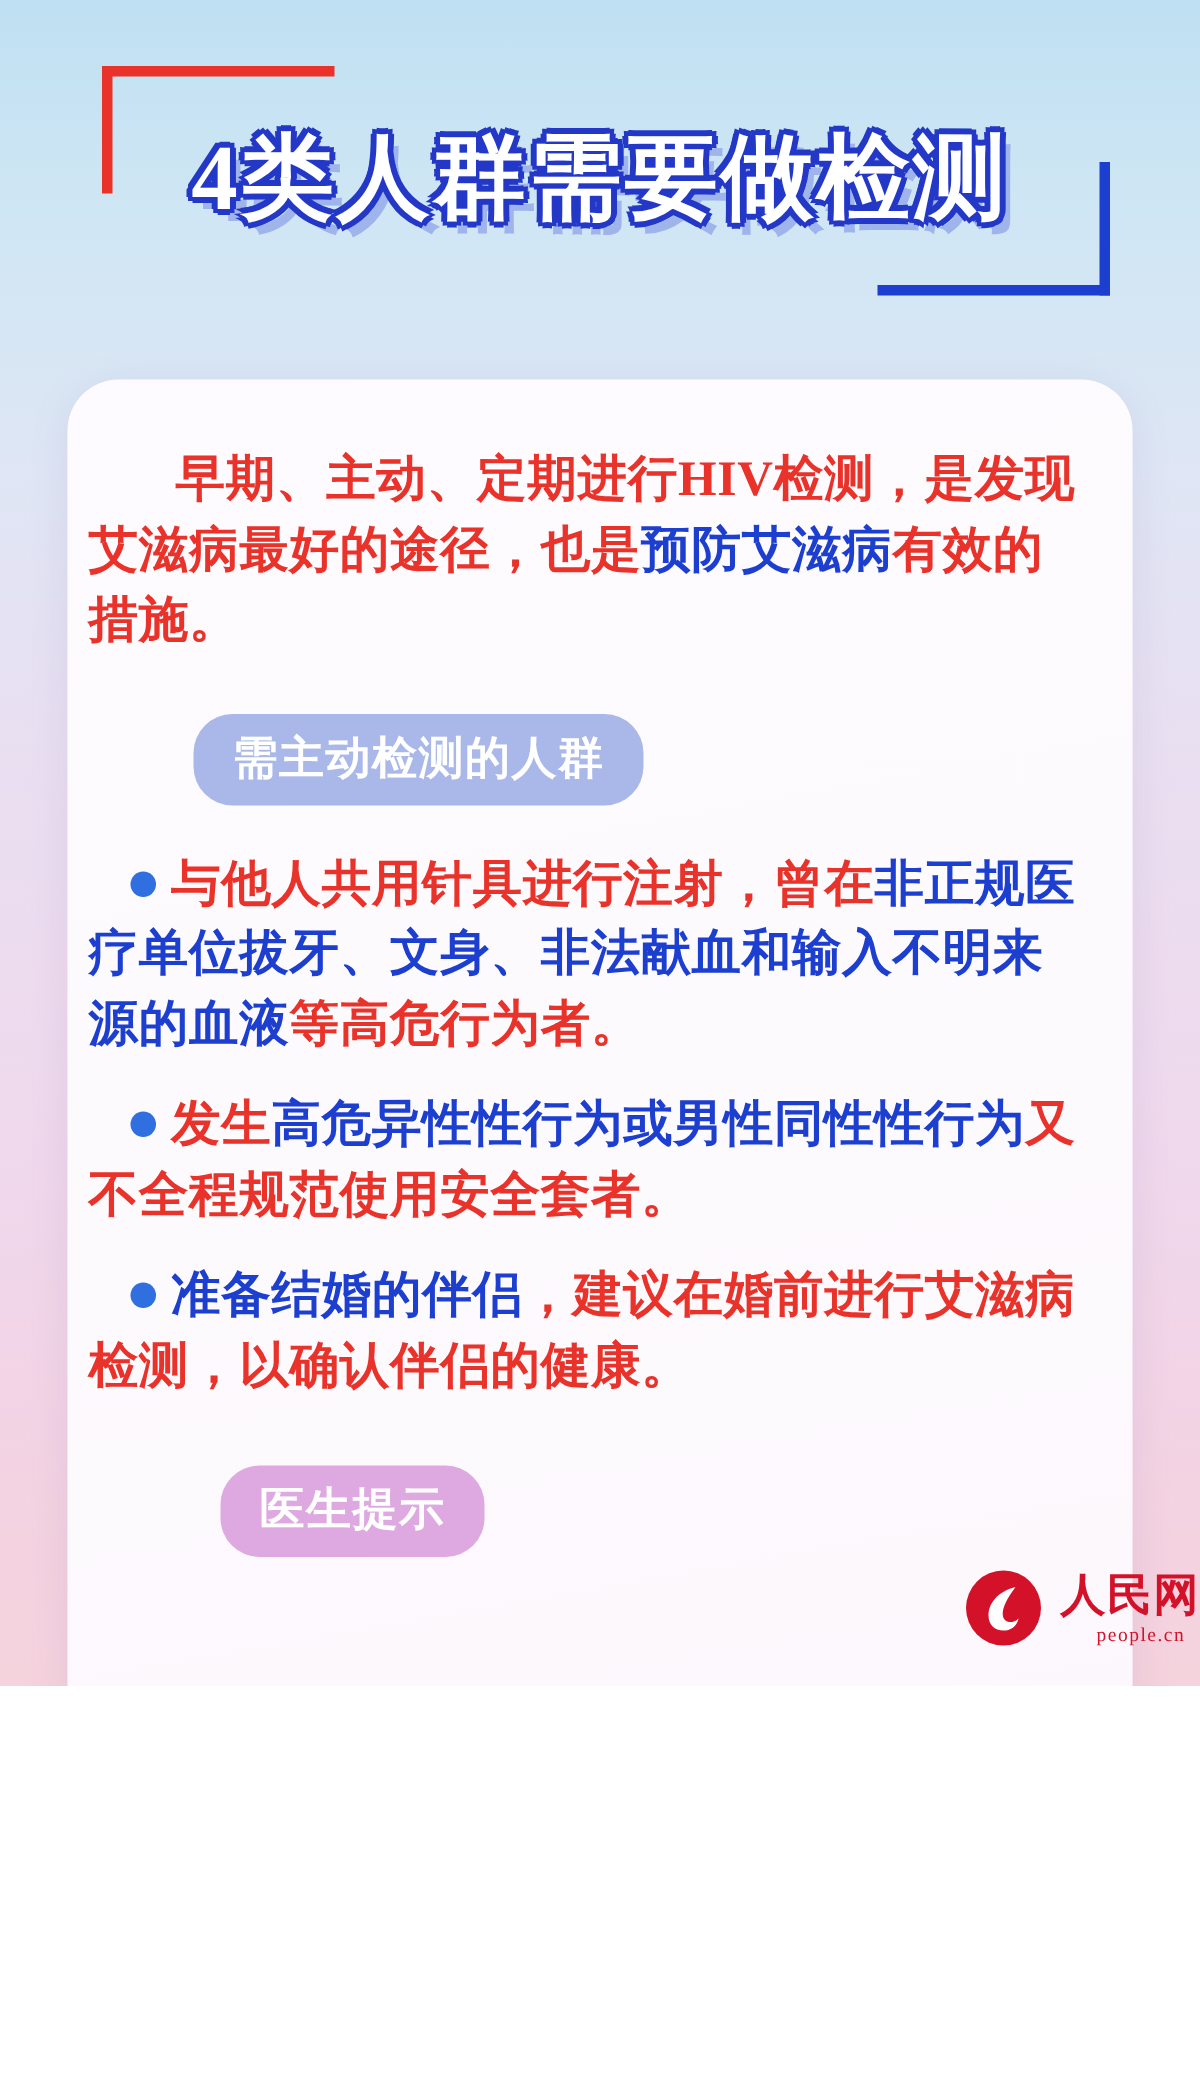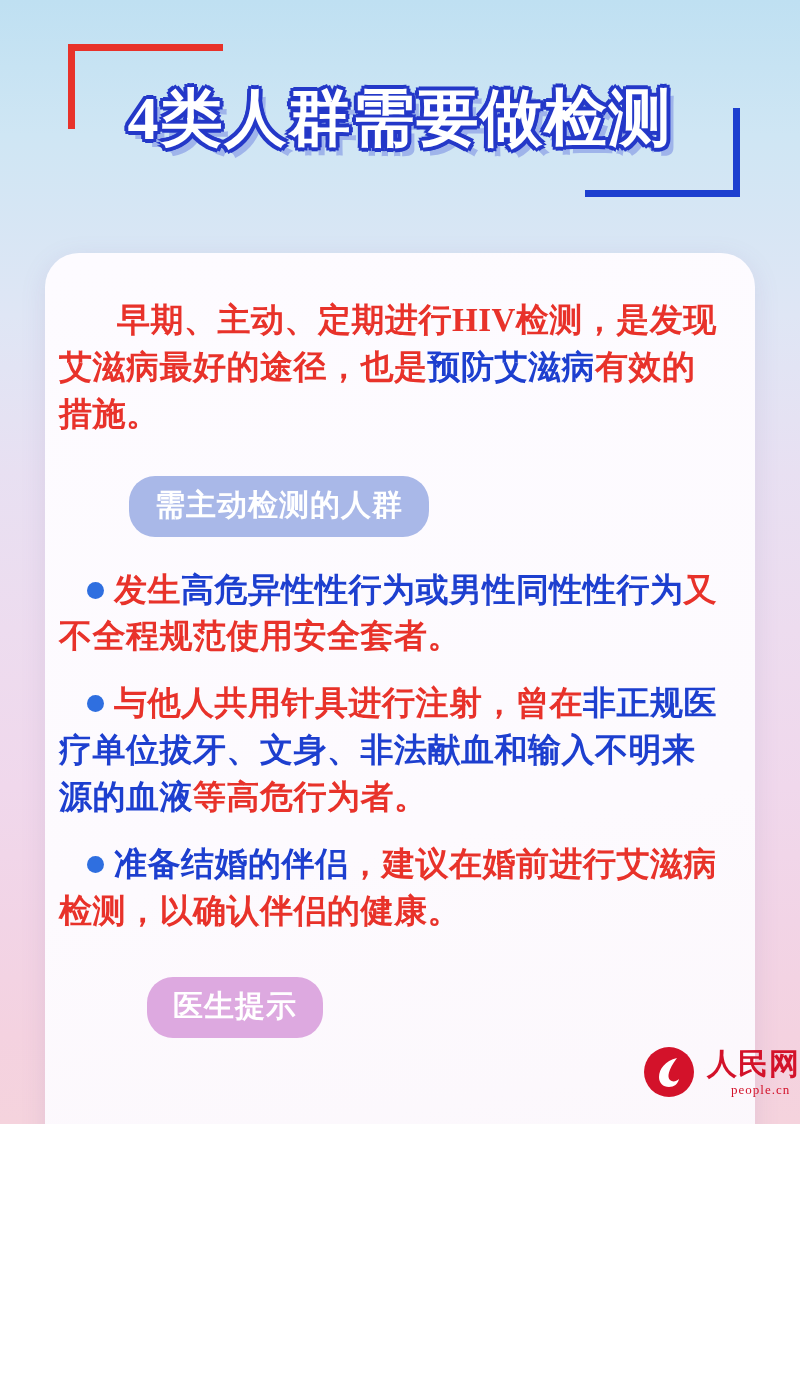--- a/index.html
+++ b/index.html
@@ -193,25 +193,25 @@
 
   <div class="card">
 
     <p class="para intro">
       <span class="indent"></span><span>早期、主动、定期进行HIV检测，是发现艾滋病最好的途径，也是</span><span class="blue">预防艾滋病</span><span>有效的措施。</span>
     </p>
 
     <div class="tag">需主动检测的人群</div>
 
     <p class="bullet-item">
+      <span class="dot"></span><span>与他人共用针具进行注射，曾在</span><span class="blue">非正规医疗单位拔牙、文身、非法献血和输入不明来源的血液</span><span>等高危行为者。</span>
+    </p>
+
+    <p class="bullet-item">
       <span class="dot"></span><span>发生</span><span class="blue">高危异性性行为或男性同性性行为</span><span>又不全程规范使用安全套者。</span>
-    </p>
-
-    <p class="bullet-item">
-      <span class="dot"></span><span>与他人共用针具进行注射，曾在</span><span class="blue">非正规医疗单位拔牙、文身、非法献血和输入不明来源的血液</span><span>等高危行为者。</span>
     </p>
 
     <p class="bullet-item">
       <span class="dot"></span><span></span><span class="blue">准备结婚的伴侣</span><span>，建议在婚前进行艾滋病检测，以确认伴侣的健康。</span>
     </p>
 
 
     <div class="tip-block">
       <div class="tag pink">医生提示</div>
     </div>

